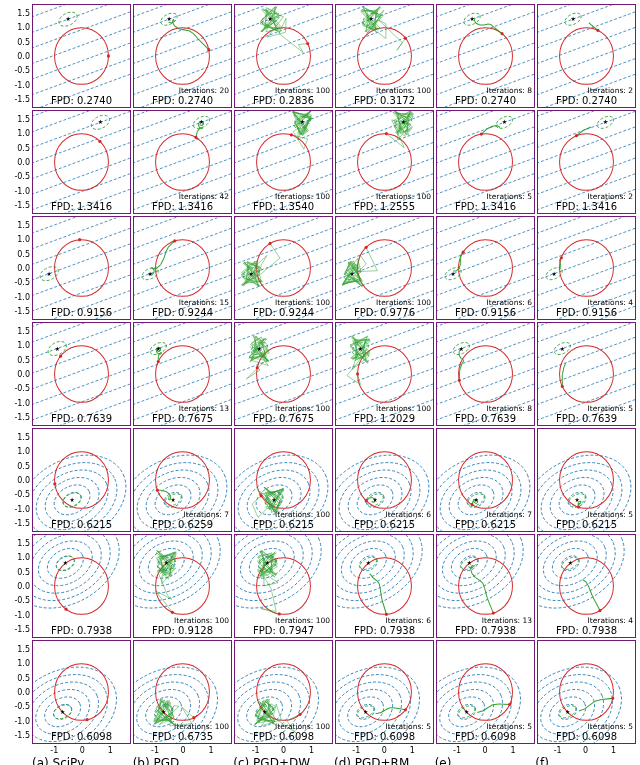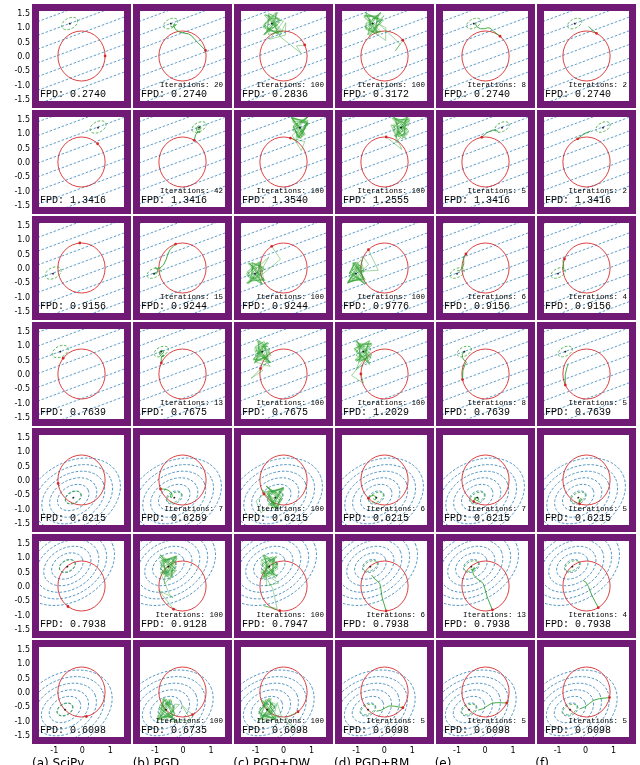--- a/index.html
+++ b/index.html
@@ -1,18 +1,18 @@
 <!DOCTYPE html>
 <html><head>
 <meta charset="utf-8">
 <style>
   html,body{margin:0;padding:0;background:#fff;font-family:"DejaVu Sans","Helvetica",sans-serif;}
   .figwrap{position:relative;width:640px;height:765px;background:#fff;}
   .grid{position:absolute;left:32px;top:4px;width:604px;height:740px;display:grid;grid-template-columns:repeat(6,1fr);grid-template-rows:repeat(7,1fr);gap:2px;}
-  .cell{position:relative;border:7px solid #701a75;box-sizing:border-box;overflow:hidden;font-family:Liberation Mono, monospace;}
+  .cell{position:relative;border:1px solid #701a75;box-sizing:border-box;overflow:hidden;}
   .cell svg{position:absolute;left:0;top:0;width:100%;height:100%;}
   .iter{position:absolute;right:2px;bottom:12px;font-size:7.5px;color:#000;white-space:nowrap;}
   .fpd{position:absolute;right:18px;bottom:1px;font-size:10px;color:#000;white-space:nowrap;}
   .ytick{position:absolute;left:0;width:30px;text-align:right;font-size:8px;color:#000;transform:translateY(-50%);}
   .xlabels{position:absolute;left:32px;top:746px;width:604px;height:18px;display:grid;grid-template-columns:repeat(6,1fr);}
   .xcol{position:relative;}
   .xcol .xv{position:absolute;font-size:8px;top:0;width:20px;text-align:center;transform:translateX(-50%);}
   .collab{position:absolute;top:10px;width:100%;text-align:left;font-size:12px;}
   .yticks-col{position:absolute;left:0;top:4px;width:32px;height:740px;display:grid;grid-template-rows:repeat(7,1fr);gap:2px;}
   .yticks-col .rowtk{position:relative;}

